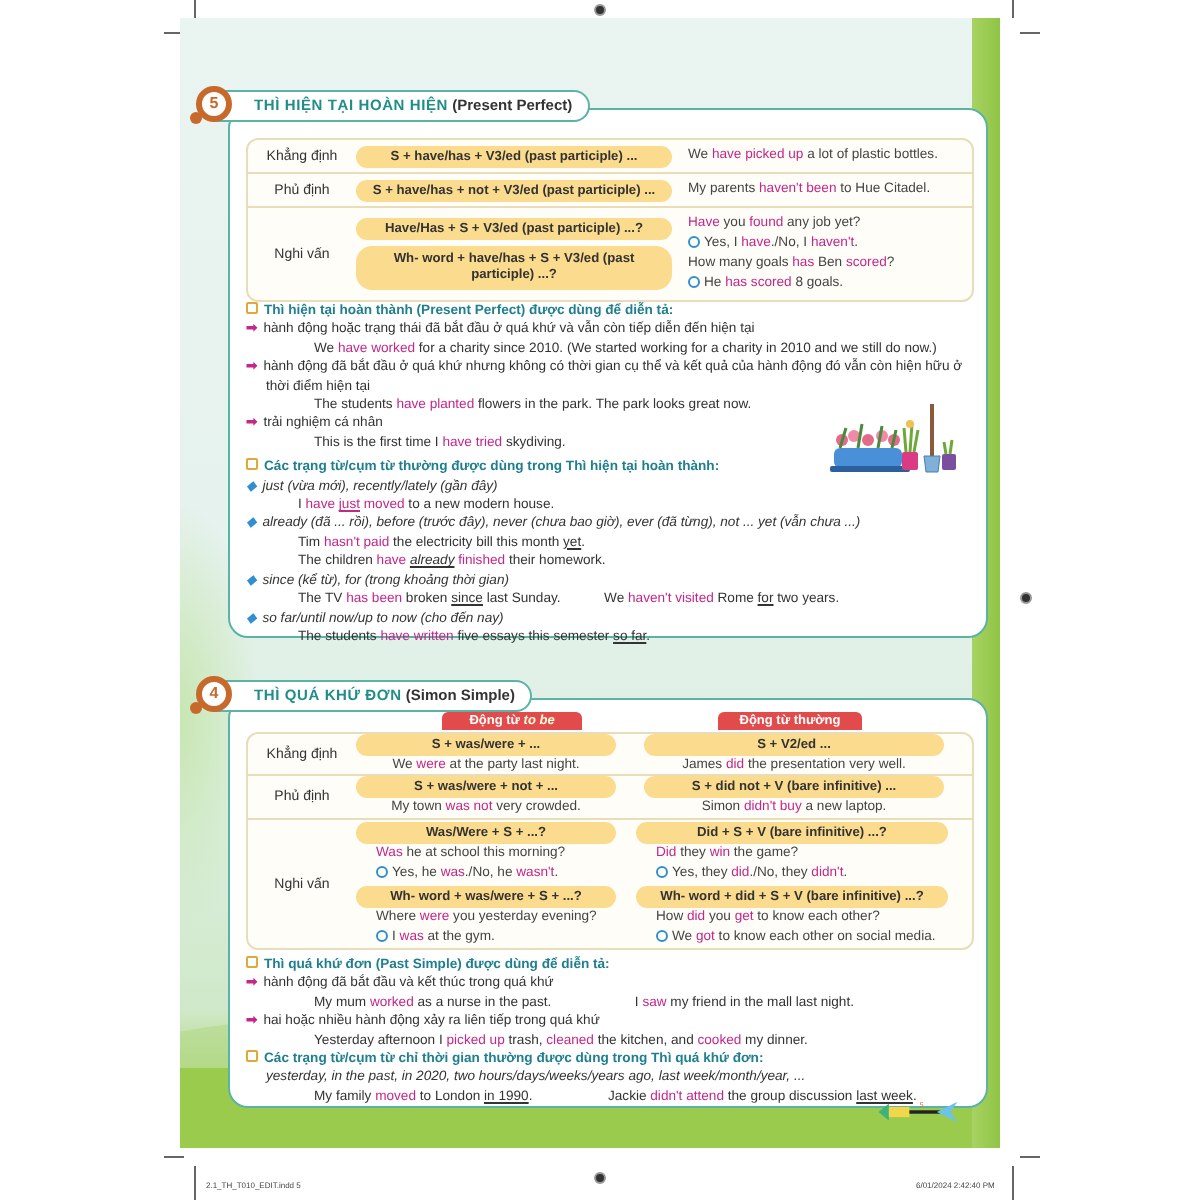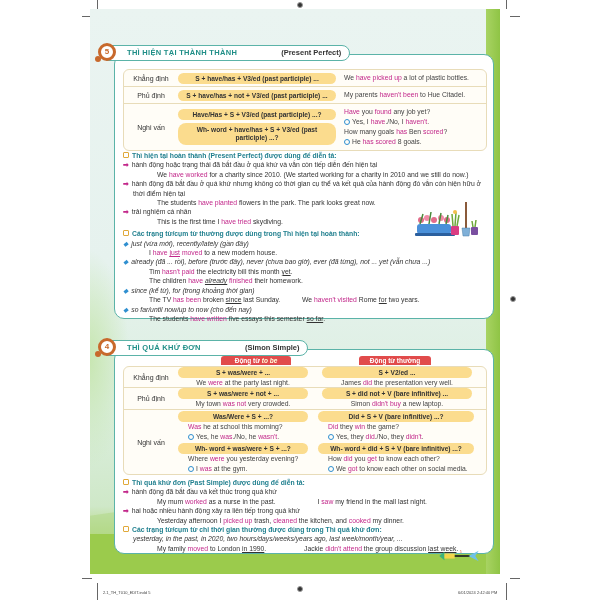--- a/index.html
+++ b/index.html
@@ -27,21 +27,21 @@
     }
     .card.c1 { top: 45px; width: 380px; height: 265px; }
     .card.c2 { top: 340px; width: 380px; height: 205px; }
 
     .sec-title {
       position: absolute; left: 16px; height: 16px; padding: 0 8px 0 20px;
       background:#fff; border: 1.5px solid #5bb3a8; border-radius: 0 10px 10px 0;
       font-size: 7.5px; line-height: 14px; white-space: nowrap; z-index: 3;
     }
     .sec-title .main { color:#1f8e87; font-weight:bold; letter-spacing:.3px; }
-    .sec-title .sub { color:#333; font-weight:bold;margin-left:42px; }
+    .sec-title .sub { color:#333; font-weight:bold; }
     .num-badge {
       position:absolute; left:-9px; top:-3px; width:18px; height:18px; border-radius:50%;
       background:#fff; border:3px solid #c8692c; color:#c8692c; font-size:8px; font-weight:bold;
       text-align:center; line-height:12px; z-index:4;
     }
     .num-badge::after { content:""; position:absolute; left:-6px; top:10px; width:6px; height:6px; border-radius:50%; background:#c8692c; }
 
     .tbl { position:absolute; left:8px; width:364px; border:1px solid #e8dcb9; border-radius:6px; background:#fffdf7; }
     .row { position:relative; display:flex; align-items:center; border-bottom:1px solid #e8dcb9; }
     .row:last-child { border-bottom:none; }
@@ -83,21 +83,21 @@
 <div class="crop" style="left:506px;top:583px;width:1px;height:17px;"></div>
 
 <div class="page">
   <div class="sky-blob"></div>
   <div class="ground-wave"></div>
   <div class="ground"></div>
   <div class="right-band"></div>
 
   <div class="sec-title" style="top:36px;">
     <span class="num-badge">5</span>
-    <span class="main">THÌ HIỆN TẠI THÀNH THÀNH</span>
+    <span class="main">THÌ HIỆN TẠI HOÀN HIỆN</span>
     <span class="sub">(Present Perfect)</span>
   </div>
 
   <div class="card c1">
     <div class="tbl" style="top:14px;">
       <div class="row" style="height:17px;">
         <div class="lbl">Khẳng định</div>
         <div class="pill" style="width:158px;">S + have/has + V3/ed (past participle) ...</div>
         <div class="ex" style="margin-left:8px;">
           <span>We </span><span class="hl">have picked up</span><span> a lot of plastic bottles.</span>

